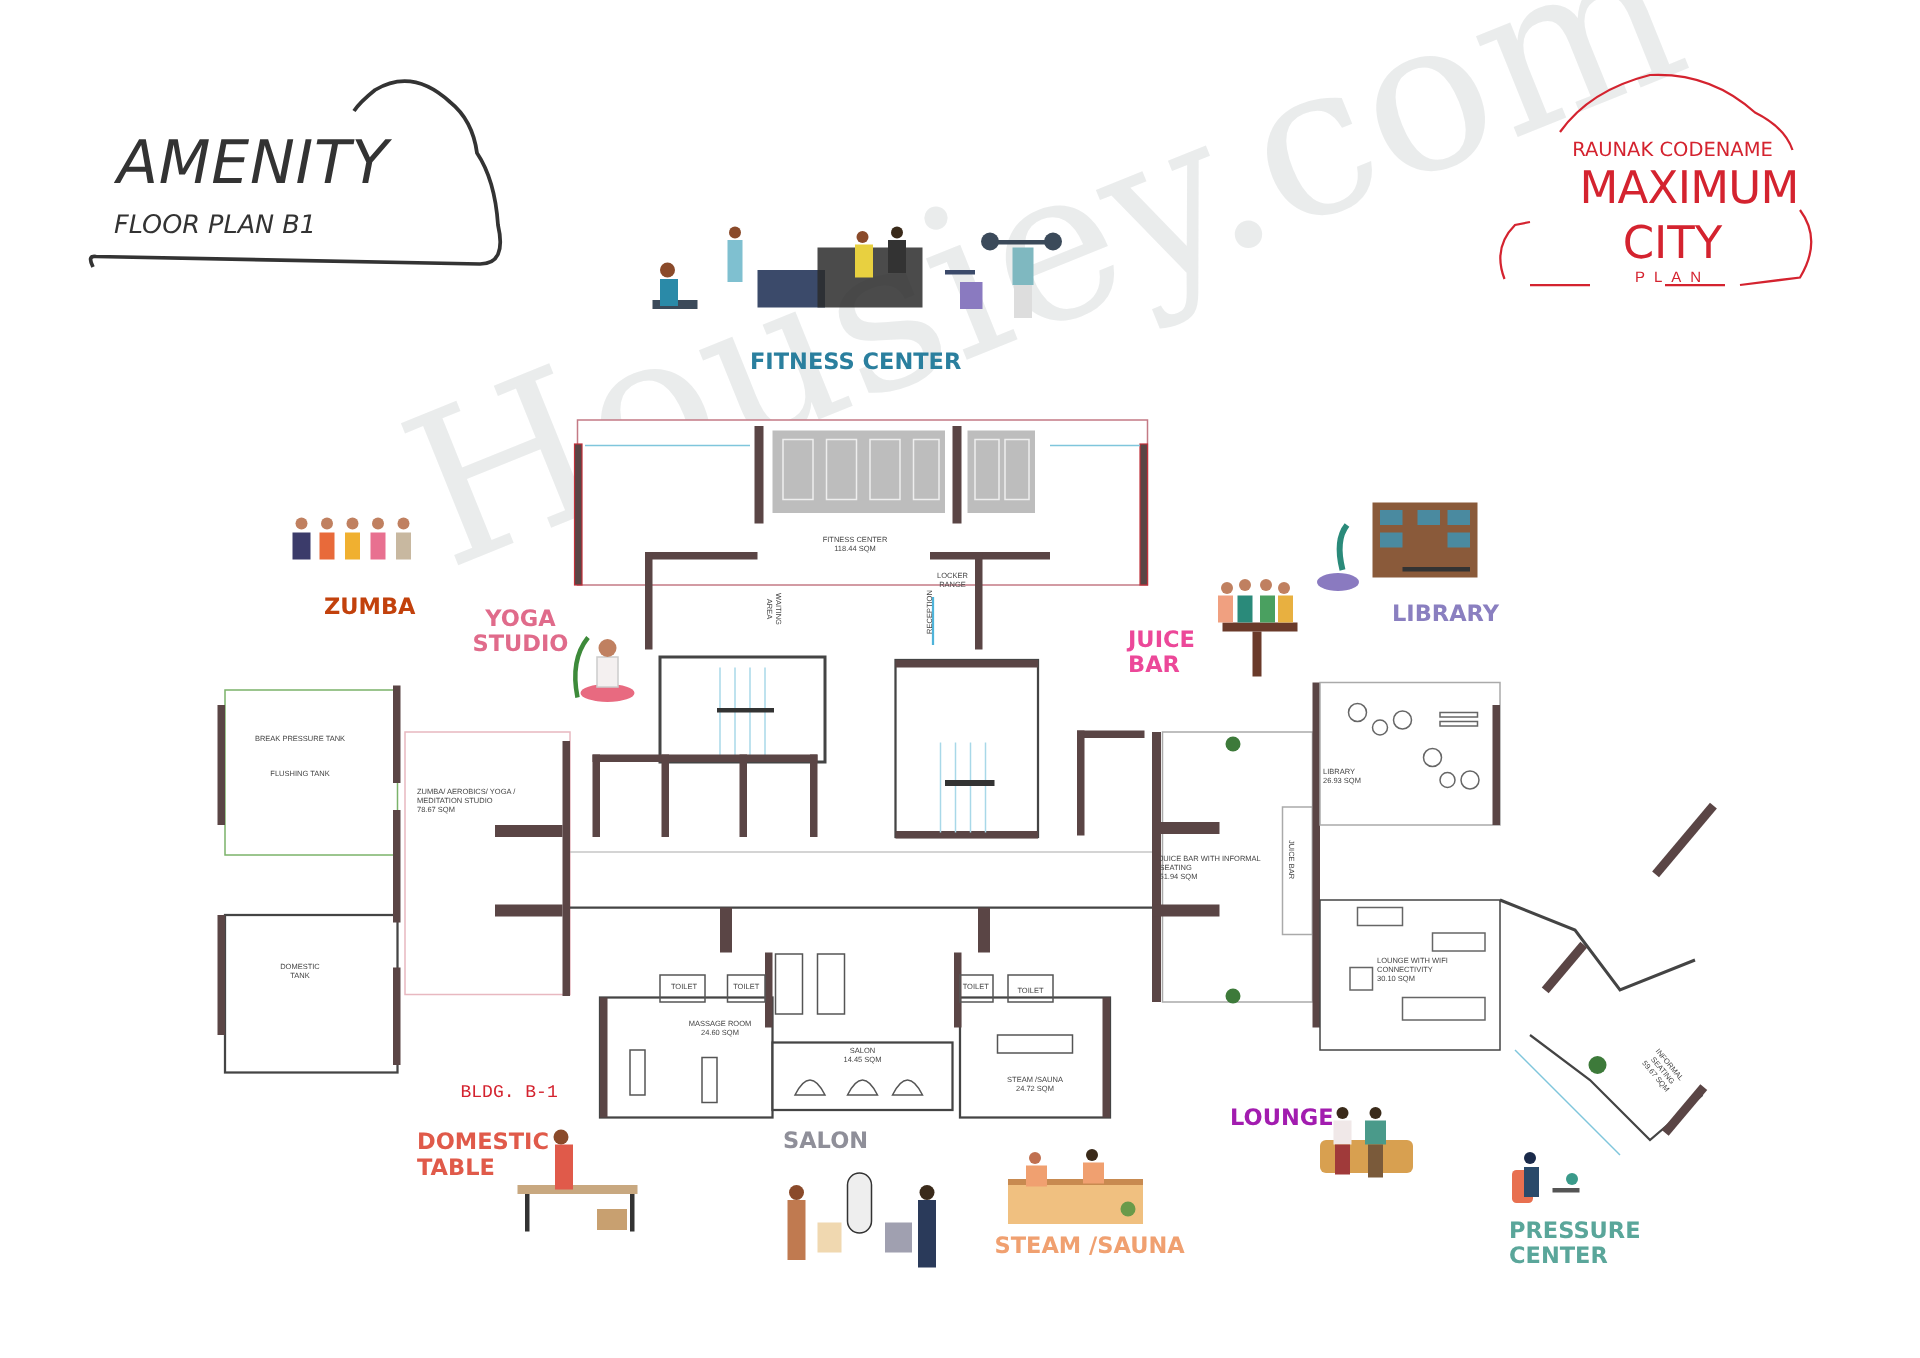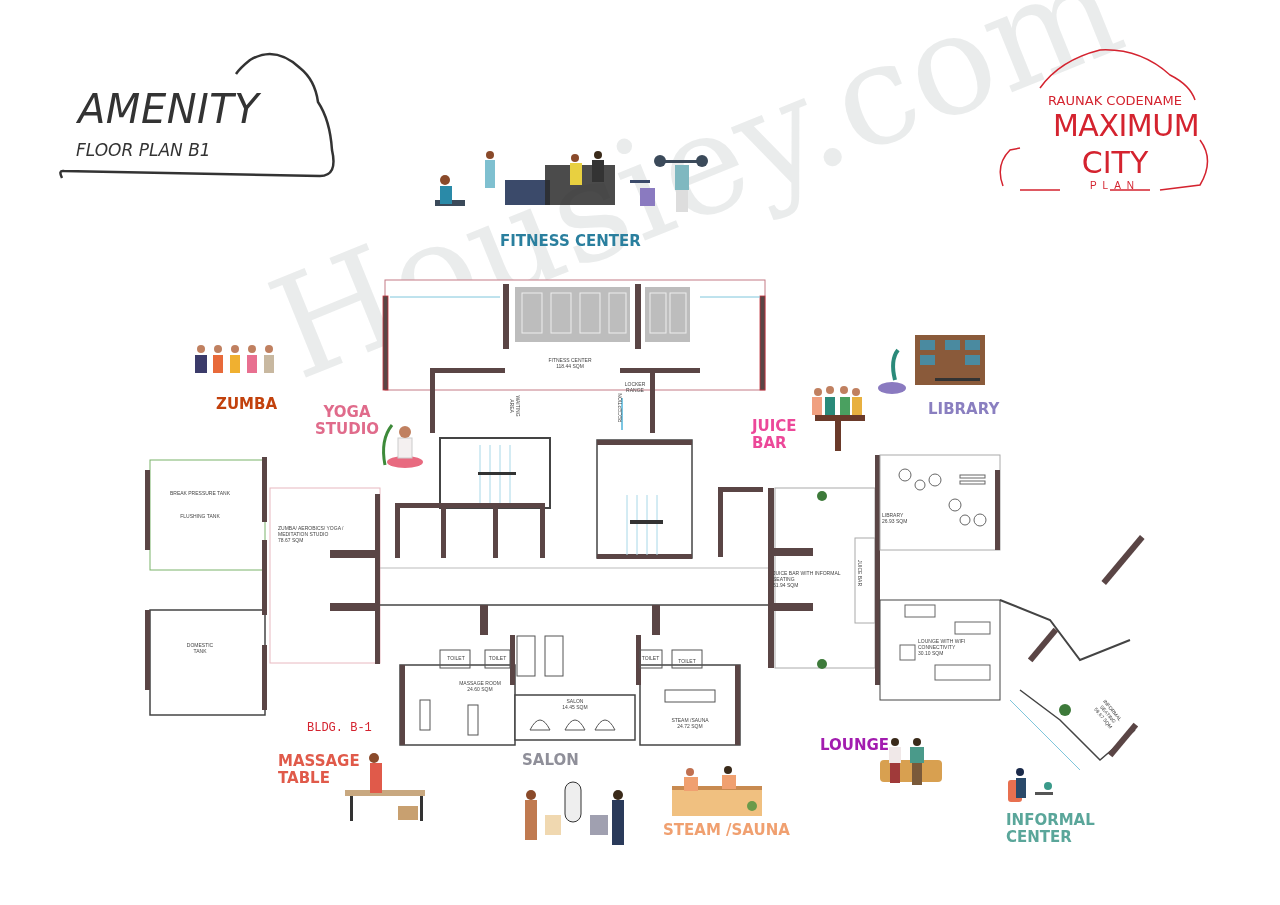--- a/index.html
+++ b/index.html
@@ -297,28 +297,28 @@
 <div class="abs amenity-label" style="left:315px;top:404px;color:#e06b8b;text-align:center;">
   <div>YOGA</div>
   <div>STUDIO</div>
 </div>
 <div class="abs amenity-label" style="left:752px;top:418px;color:#ec4899;">
   <div>JUICE</div>
   <div>BAR</div>
 </div>
 <div class="abs amenity-label" style="left:928px;top:401px;color:#8a7fc0;">LIBRARY</div>
 <div class="abs amenity-label" style="left:278px;top:753px;color:#e05a4a;">
-  <div>MASSAGE</div>
+  <div>DOMESTIC</div>
   <div>TABLE</div>
 </div>
 <div class="abs amenity-label" style="left:522px;top:752px;color:#8f8f99;">SALON</div>
 <div class="abs amenity-label" style="left:663px;top:822px;color:#f0a070;">STEAM /SAUNA</div>
 <div class="abs amenity-label" style="left:820px;top:737px;color:#a21caf;">LOUNGE</div>
 <div class="abs amenity-label" style="left:1006px;top:812px;color:#5aa69a;">
-  <div>INFORMAL</div>
+  <div>PRESSURE</div>
   <div>CENTER</div>
 </div>
 <div class="abs" style="left:307px;top:721px;font-size:12px;color:#d4232f;font-family:Liberation Mono, monospace;">BLDG. B-1</div>
 
 <div class="abs room-label" style="left:540px;top:357px;width:60px;">
   <div>FITNESS CENTER</div>
   <div>118.44 SQM</div>
 </div>
 <div class="abs room-label" style="left:150px;top:490px;width:100px;">BREAK PRESSURE TANK</div>
 <div class="abs room-label" style="left:180px;top:513px;width:40px;">FLUSHING TANK</div>

